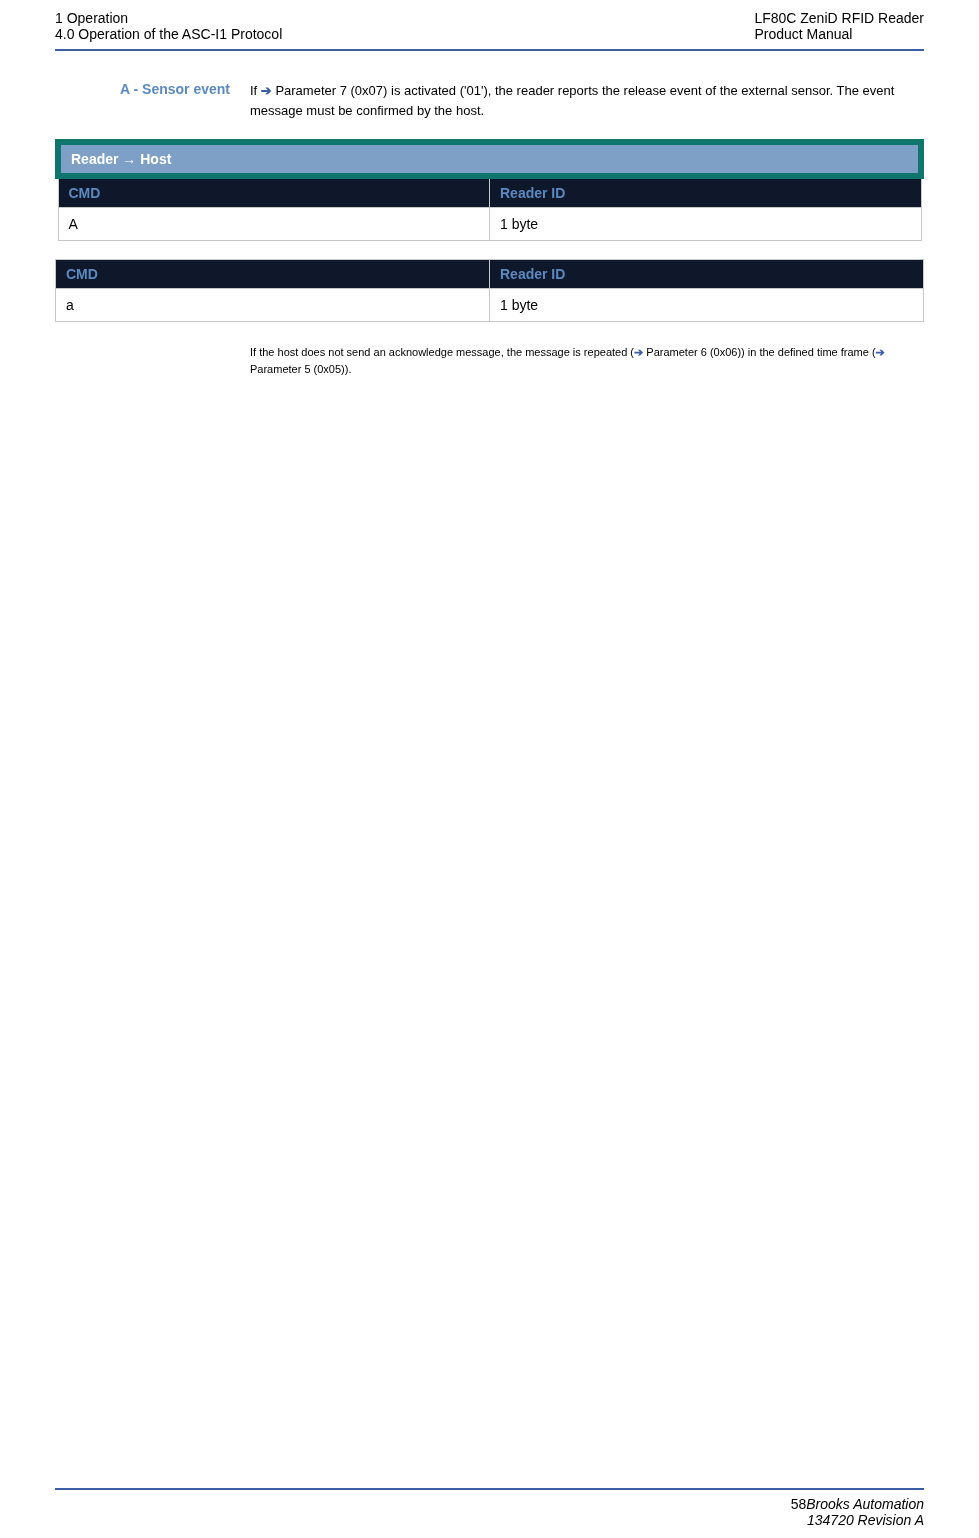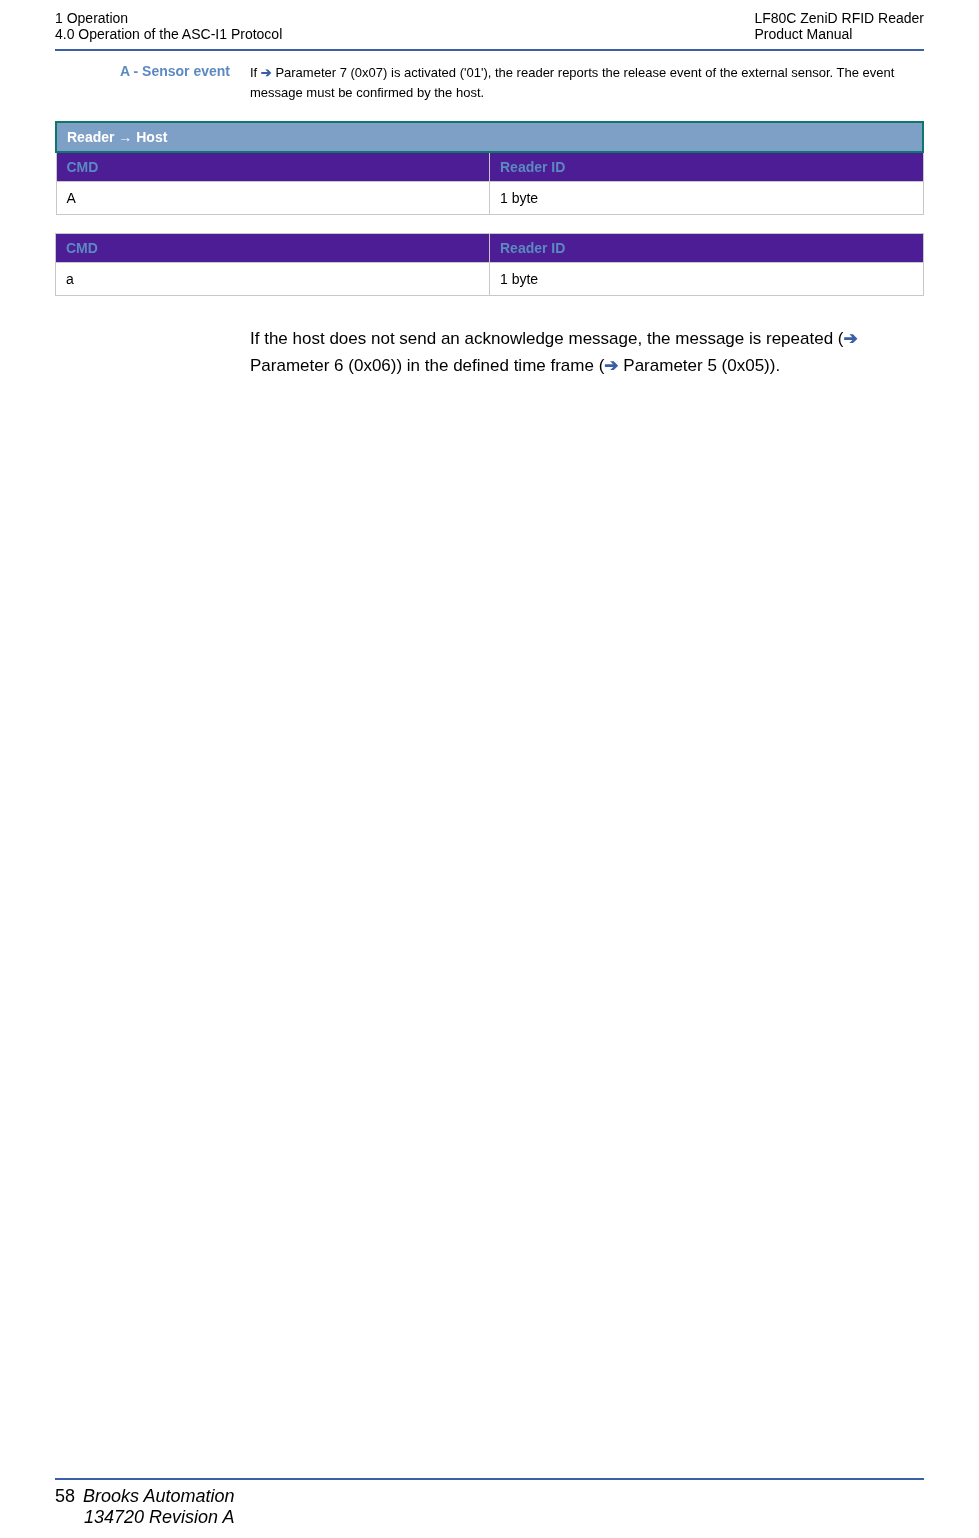--- a/index.html
+++ b/index.html
@@ -20,21 +20,21 @@
     font-size: 14px;
   }
   .header-left { text-align: left; }
   .header-right { text-align: left; }
   .hr-top {
     border: none;
     border-top: 2px solid #3a5ea8;
     margin: 2px 55px 0 55px;
   }
   .content {
-    padding: 12px 55px 0 55px;
+    padding: 30px 55px 0 55px;
   }
   .row-top {
     display: flex;
     align-items: flex-start;
   }
   .side-label {
     width: 175px;
     text-align: right;
     color: #5b8ac1;
     font-weight: bold;
@@ -56,57 +56,56 @@
     border-collapse: collapse;
     margin-top: 18px;
     font-size: 14px;
   }
   table.proto th.banner {
     background: #7fa0c6;
     color: #fff;
     text-align: left;
     font-weight: bold;
     padding: 6px 10px;
-    border: 2px solid #0f766e;
+    border: 6px solid #0f766e;
   }
   table.proto th.colhead {
-    background: #4c1d95;
+    background: #0f172a;
     color: #5b8ac1;
     text-align: left;
     font-weight: bold;
     padding: 6px 10px;
     border: 1px solid #c8c8c8;
     width: 50%;
   }
   table.proto td {
     padding: 8px 10px;
     border: 1px solid #c8c8c8;
   }
   .after-tables {
     padding-left: 195px;
-    margin-top: 30px;
+    margin-top: 22px;
     line-height: 1.55;
-    font-size: 17px;
+    font-size: 11px;
   }
   .footer {
     position: absolute;
     bottom: 10px;
     left: 55px;
     right: 55px;
   }
   .hr-bot {
     border: none;
     border-top: 2px solid #3a5ea8;
     margin: 0 0 6px 0;
   }
   .footer-row {
     display: flex;
-    justify-content: flex-start;
-    font-size: 18px;
-    gap: 8px;
+    justify-content: flex-end;
+    font-size: 14px;
   }
   .footer-right { text-align: right; font-style: italic; }
 </style>
 </head>
 <body>
 
 <div class="header">
   <div class="header-left">
     <div>1 Operation</div>
     <div>4.0 Operation of the ASC-I1 Protocol</div>

